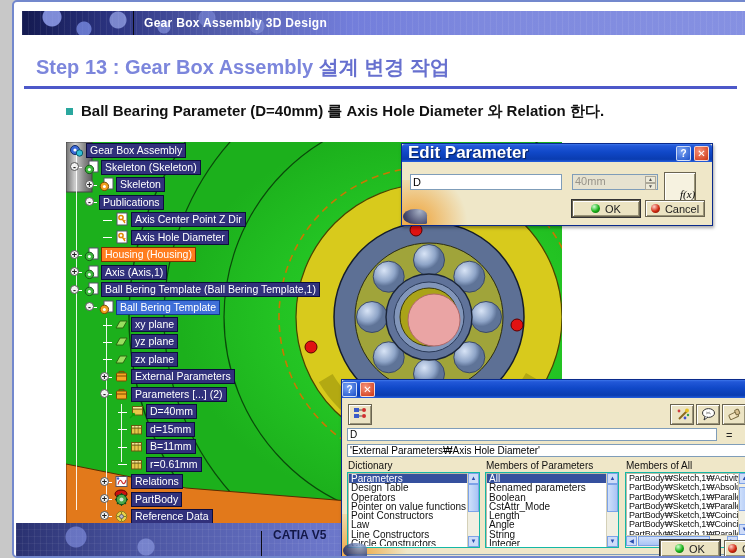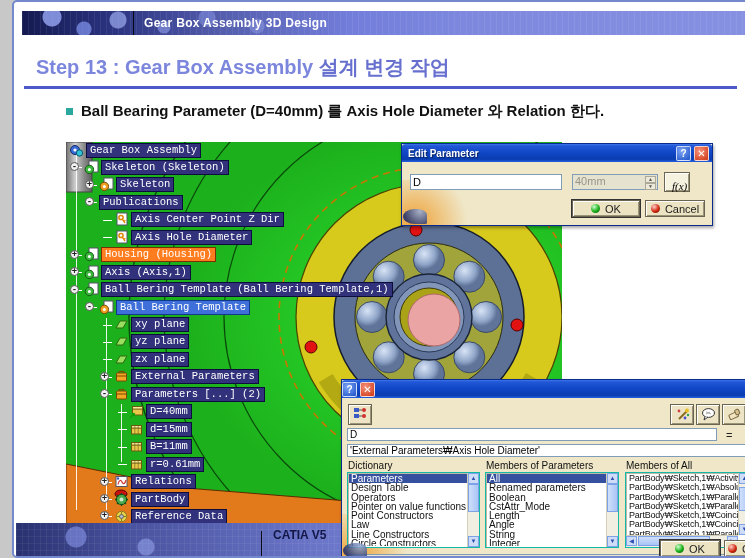--- a/index.html
+++ b/index.html
@@ -37,56 +37,56 @@
   .step-title .ko{color:#6770cf;}
   .title-underline{position:absolute;left:10px;top:84px;width:713px;height:3px;background:#4d58c9;}
   .bullet-row{position:absolute;left:52px;top:100px;display:flex;align-items:flex-start;}
   .bullet-sq{width:7px;height:7px;background:#2aa79e;margin-top:6px;margin-right:8px;flex:none;}
   .bullet-text{font-size:15px;font-weight:bold;color:#111;white-space:nowrap;}
 
   
   .viewport{position:absolute;left:52px;top:140px;width:496px;height:384px;overflow:hidden;z-index:1;}
 
   
-  #tree{position:absolute;left:0;top:140px;width:540px;height:390px;z-index:2;font-size:10.5px;font-family:Liberation Mono, monospace;}
+  #tree{position:absolute;left:0;top:140px;width:540px;height:390px;z-index:2;font-size:10.5px;}
   .trunk{position:absolute;width:1px;background:#fff;opacity:.9;}
   .trow{position:absolute;display:flex;align-items:center;height:16px;white-space:nowrap;}
   .trow::before{content:"";position:absolute;left:-11px;top:8px;width:9px;height:1px;background:#fff;}
   .trow.root::before{display:none;}
   .exp{position:absolute;left:-14px;top:3px;width:9px;height:9px;border-radius:50%;background:#f2f2f2;
        border:1px solid #555;color:#222;font-size:9px;line-height:8px;text-align:center;font-weight:bold;box-sizing:border-box;}
   .ticon{width:15px;height:15px;margin-right:2px;flex:none;}
   .ticon svg{width:15px;height:15px;display:block;}
   .lbl{background:#31317c;border:1px solid #0d0d3d;color:#fff;padding:0 3px;line-height:13px;}
   .lbl.orange{background:#ff7d1e;border-color:#7a3000;}
   .lbl.selected{background:#3f6fd8;border-color:#123a8a;}
 
   
   .dlg{position:absolute;background:#efe7c8;border:1px solid #0a2a8c;box-shadow:1px 2px 3px rgba(0,0,0,.35);}
   .xp-title{position:absolute;left:0;top:0;right:0;height:18px;display:flex;align-items:center;
     background:linear-gradient(180deg,#3d76ea 0%,#2258d8 10%,#1048c8 45%,#0a3cb0 85%,#2560e0 100%);
     border-radius:3px 3px 0 0;}
-  .xp-title-text{color:#fff;font-size:10px;font-weight:bold;padding-left:6px;text-shadow:1px 1px 1px rgba(0,0,0,.5);flex:1;}
+  .xp-title-text{color:#fff;font-size:17px;font-weight:bold;padding-left:6px;text-shadow:1px 1px 1px rgba(0,0,0,.5);flex:1;}
   .xp-btn{width:13px;height:13px;margin-right:3px;border-radius:2px;color:#fff;font-size:10px;line-height:13px;
     text-align:center;font-weight:bold;border:1px solid rgba(255,255,255,.75);box-sizing:content-box;}
   .xp-btn.help{background:radial-gradient(circle at 35% 30%,#7da6f5,#1c50c8);}
   .xp-btn.close{background:radial-gradient(circle at 35% 30%,#f6937b,#cd3411);}
   .dlg-body{position:absolute;left:0;top:18px;right:0;bottom:0;}
   .dlg-body::before{content:"";position:absolute;left:0;bottom:0;width:90px;height:45px;
     background:radial-gradient(circle at 12px 95%,rgba(238,150,30,.85),rgba(238,150,30,0) 60%);pointer-events:none;}
   .dlg-body::after{content:"";position:absolute;left:1px;bottom:1px;width:24px;height:15px;
     background:radial-gradient(circle at 70% 15%,#9ab0d8,#1c2c6a 75%);border-radius:60% 50% 10% 60%;opacity:.85;pointer-events:none;}
   .fld{box-sizing:border-box;border:1px solid #7f9db9;background:#fff;font-size:11px;font-family:inherit;
        padding:0 2px;position:absolute;}
   .fld.disabled{background:#e6e2d0;color:#98948a;}
   .spin{position:absolute;right:1px;top:1px;bottom:1px;width:11px;display:flex;flex-direction:column;}
   .spin span{flex:1;background:#ece9d8;border:1px solid #aca899;font-size:5px;line-height:5px;text-align:center;color:#555;}
   .fx-btn{position:absolute;box-sizing:border-box;background:#f6f2e0;border:1px solid #6a6450;
     box-shadow:inset 1px 1px 0 #fff,inset -1px -1px 0 #9a9478;font-size:11px;font-style:italic;
-    font-family:"Liberation Serif","DejaVu Serif",serif;text-align:center;padding:7px;}
+    font-family:"Liberation Serif","DejaVu Serif",serif;text-align:center;padding:15px;}
   .cat-btn{position:absolute;box-sizing:border-box;display:flex;align-items:center;justify-content:center;gap:5px;
     background:#ebe3c2;border:1px solid #6a6450;box-shadow:inset 1px 1px 0 #fff,inset -1px -1px 0 #9a9478;
     font-size:11px;color:#222;font-family:inherit;padding:0;}
   .cat-btn.default{outline:1px solid #333;text-align:center;}
   .led{width:9px;height:9px;border-radius:50%;flex:none;}
   .led.green{background:radial-gradient(circle at 35% 30%,#d0ffd0,#18b018 55%,#064e06);}
   .led.red{background:radial-gradient(circle at 35% 30%,#ffd0c8,#d02810 55%,#600800);}
 
   
   #editDlg{left:387px;top:141px;width:310px;height:81px;z-index:5;}

